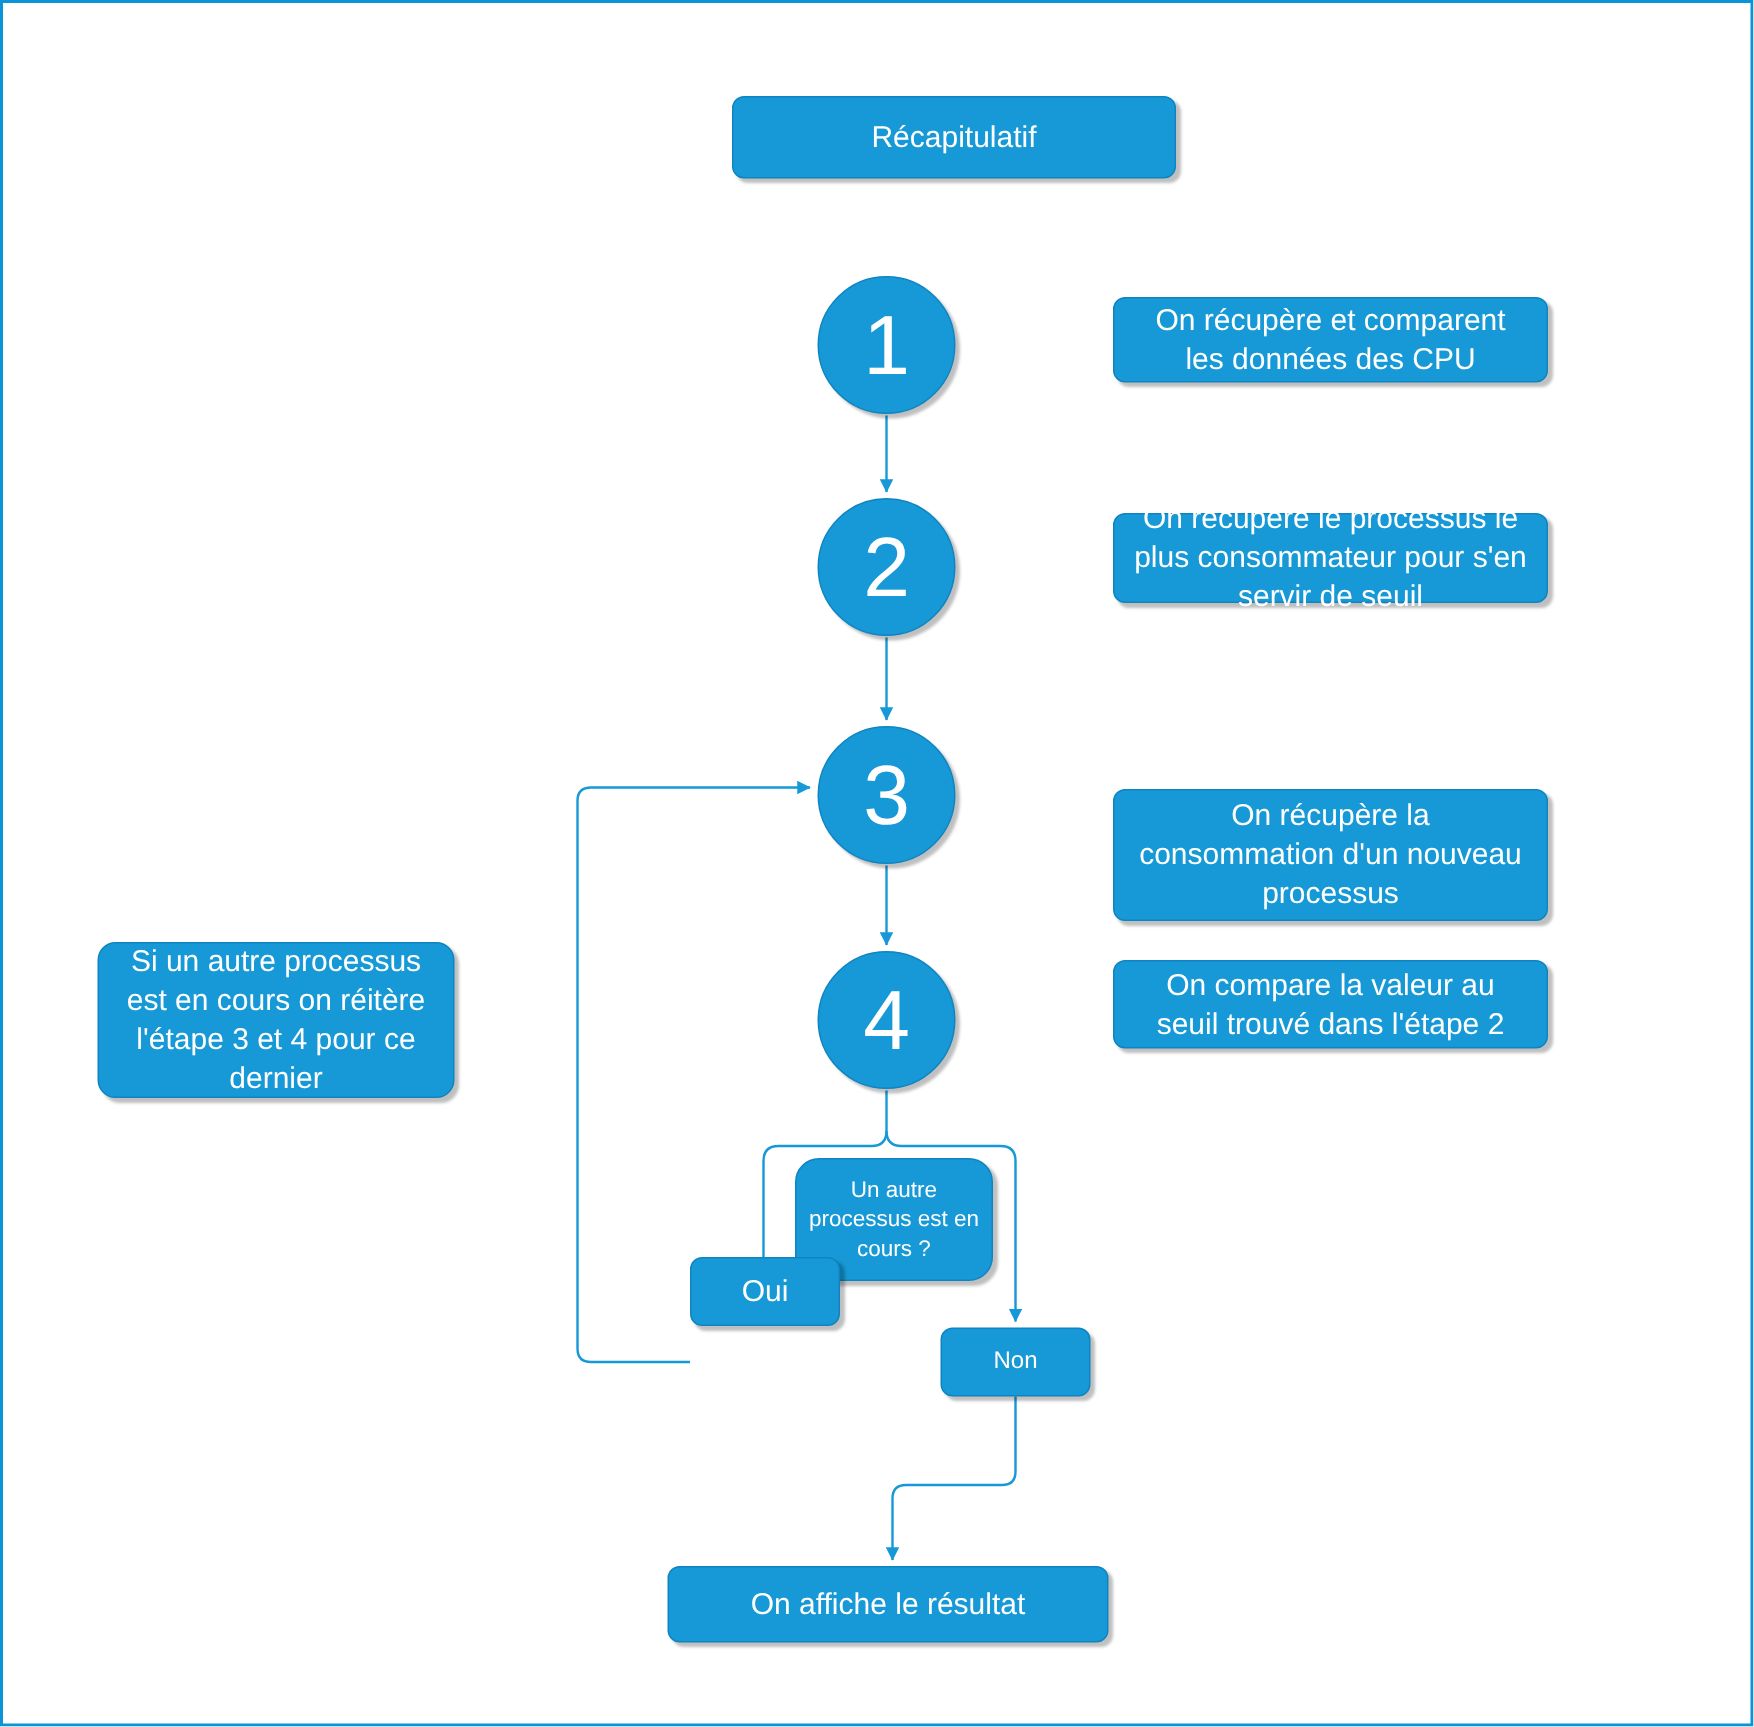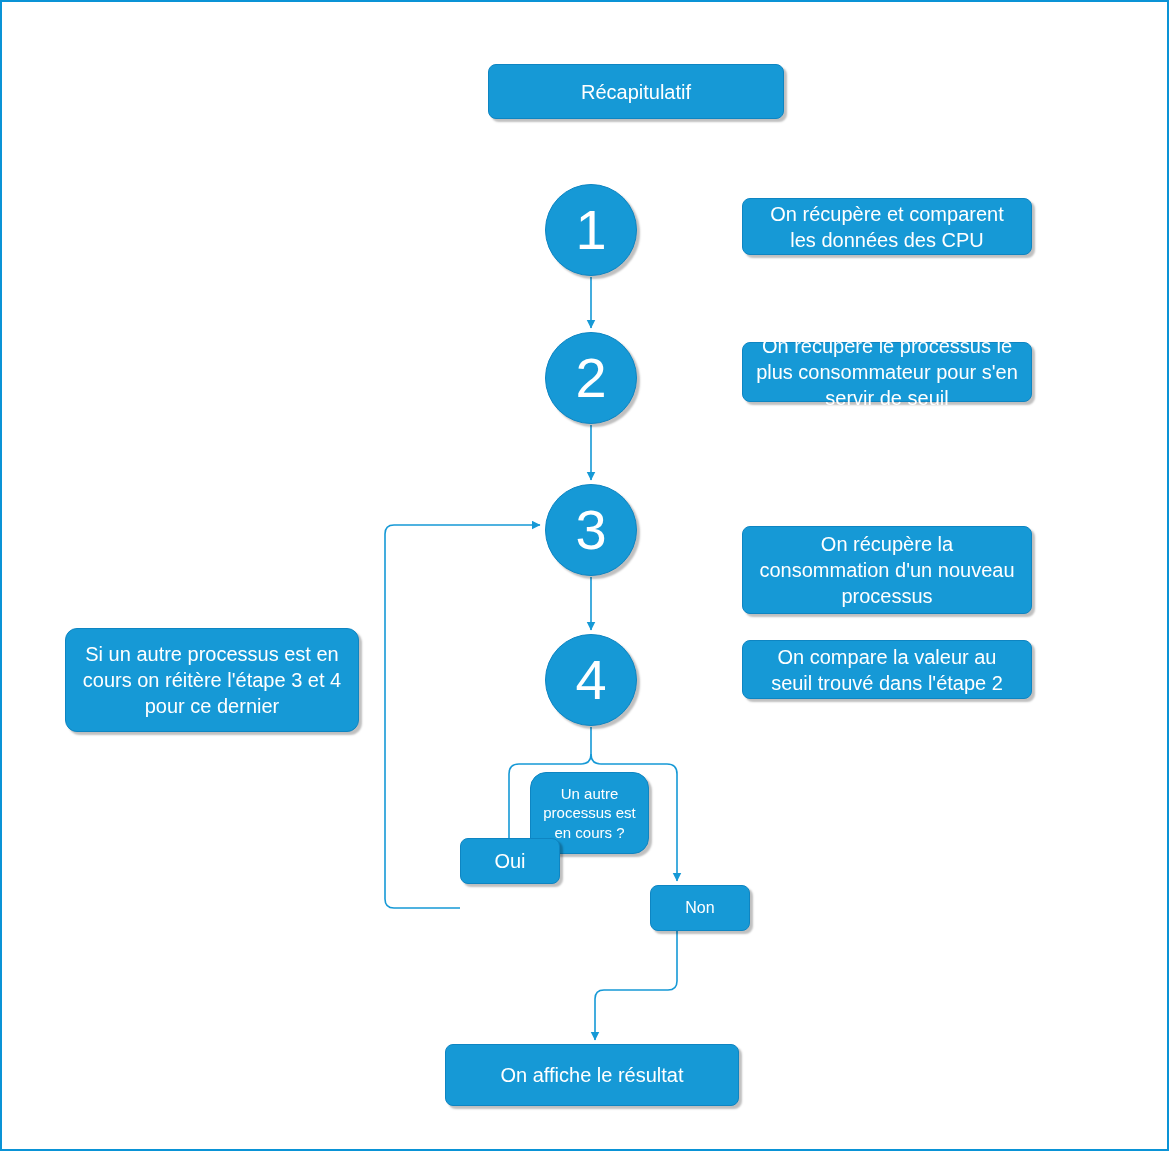--- a/index.html
+++ b/index.html
@@ -53,25 +53,25 @@
   .circle      { left: 543px; width: 92px; height: 92px; border-radius: 50%; font-size: 56px; line-height: 1; }
   .circle-1    { top: 182px; }
   .circle-2    { top: 330px; }
   .circle-3    { top: 482px; }
   .circle-4    { top: 632px; }
   .step-box    { left: 740px; width: 290px; font-size: 20px; padding: 4px 12px; }
   .step-box-1  { top: 196px; height: 57px; }
   .step-box-2  { top: 340px; height: 60px; }
   .step-box-3  { top: 490px; height: 88px; margin-top: 34px; }
   .step-box-4  { top: 638px; height: 59px; text-align: center; }
-  .note-box    { left: 63px;  top: 626px; width: 294px; height: 104px; font-size: 20px; border-radius: 12px; padding: 4px 10px; }
-  .decision-box{ left: 528px; top: 770px; width: 119px; height: 82px;  font-size: 15px; border-radius: 16px; padding: 4px 8px; }
+  .note-box    { left: 63px;  top: 626px; width: 238px; height: 104px; font-size: 20px; border-radius: 12px; padding: 4px 10px; }
+  .decision-box{ left: 528px; top: 770px; width: 132px; height: 82px;  font-size: 15px; border-radius: 16px; padding: 4px 8px; }
   .yes-box     { left: 458px; top: 836px; width: 100px; height: 46px;  font-size: 20px; }
-  .no-box      { left: 648px; top: 883px; width: 100px; height: 46px;  font-size: 16px; }
-  .result-box  { left: 443px; top: 1042px; width: 294px; height: 62px; font-size: 20px; }
+  .no-box      { left: 625px; top: 883px; width: 100px; height: 46px;  font-size: 16px; }
+  .result-box  { left: 443px; top: 1042px; width: 294px; height: 51px; font-size: 20px; }
 </style>
 </head>
 <body>
 
 <div class="canvas">
 
   <svg class="connectors" viewBox="0 0 1169 1151" xmlns="http://www.w3.org/2000/svg">
     <defs>
       <marker id="arrowhead" markerWidth="10" markerHeight="10" refX="8.5" refY="4.5" orient="auto" markerUnits="userSpaceOnUse">
         <path d="M0,0 L9,4.5 L0,9 Z"></path>

